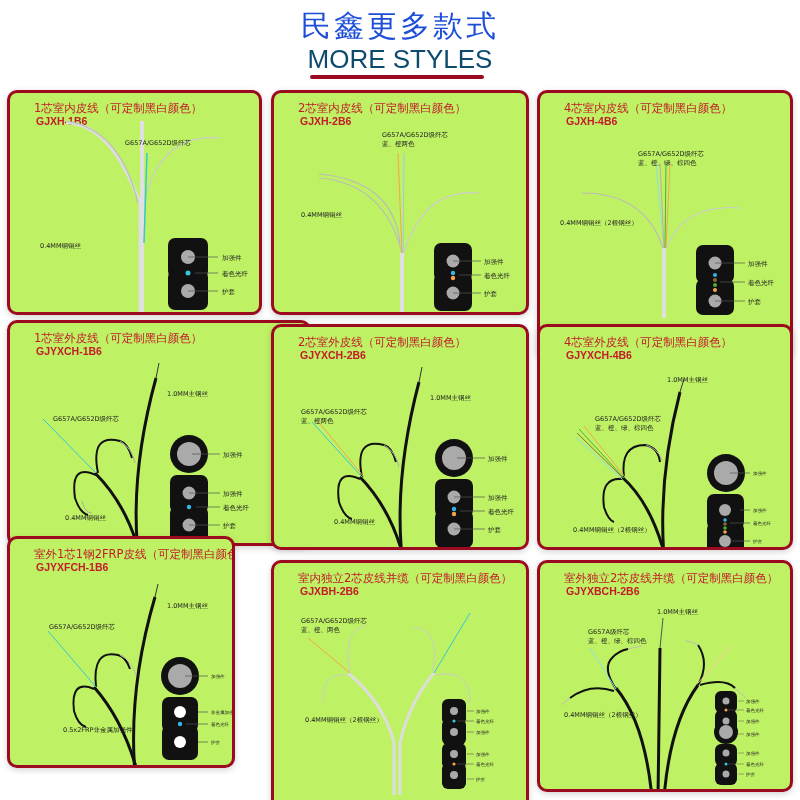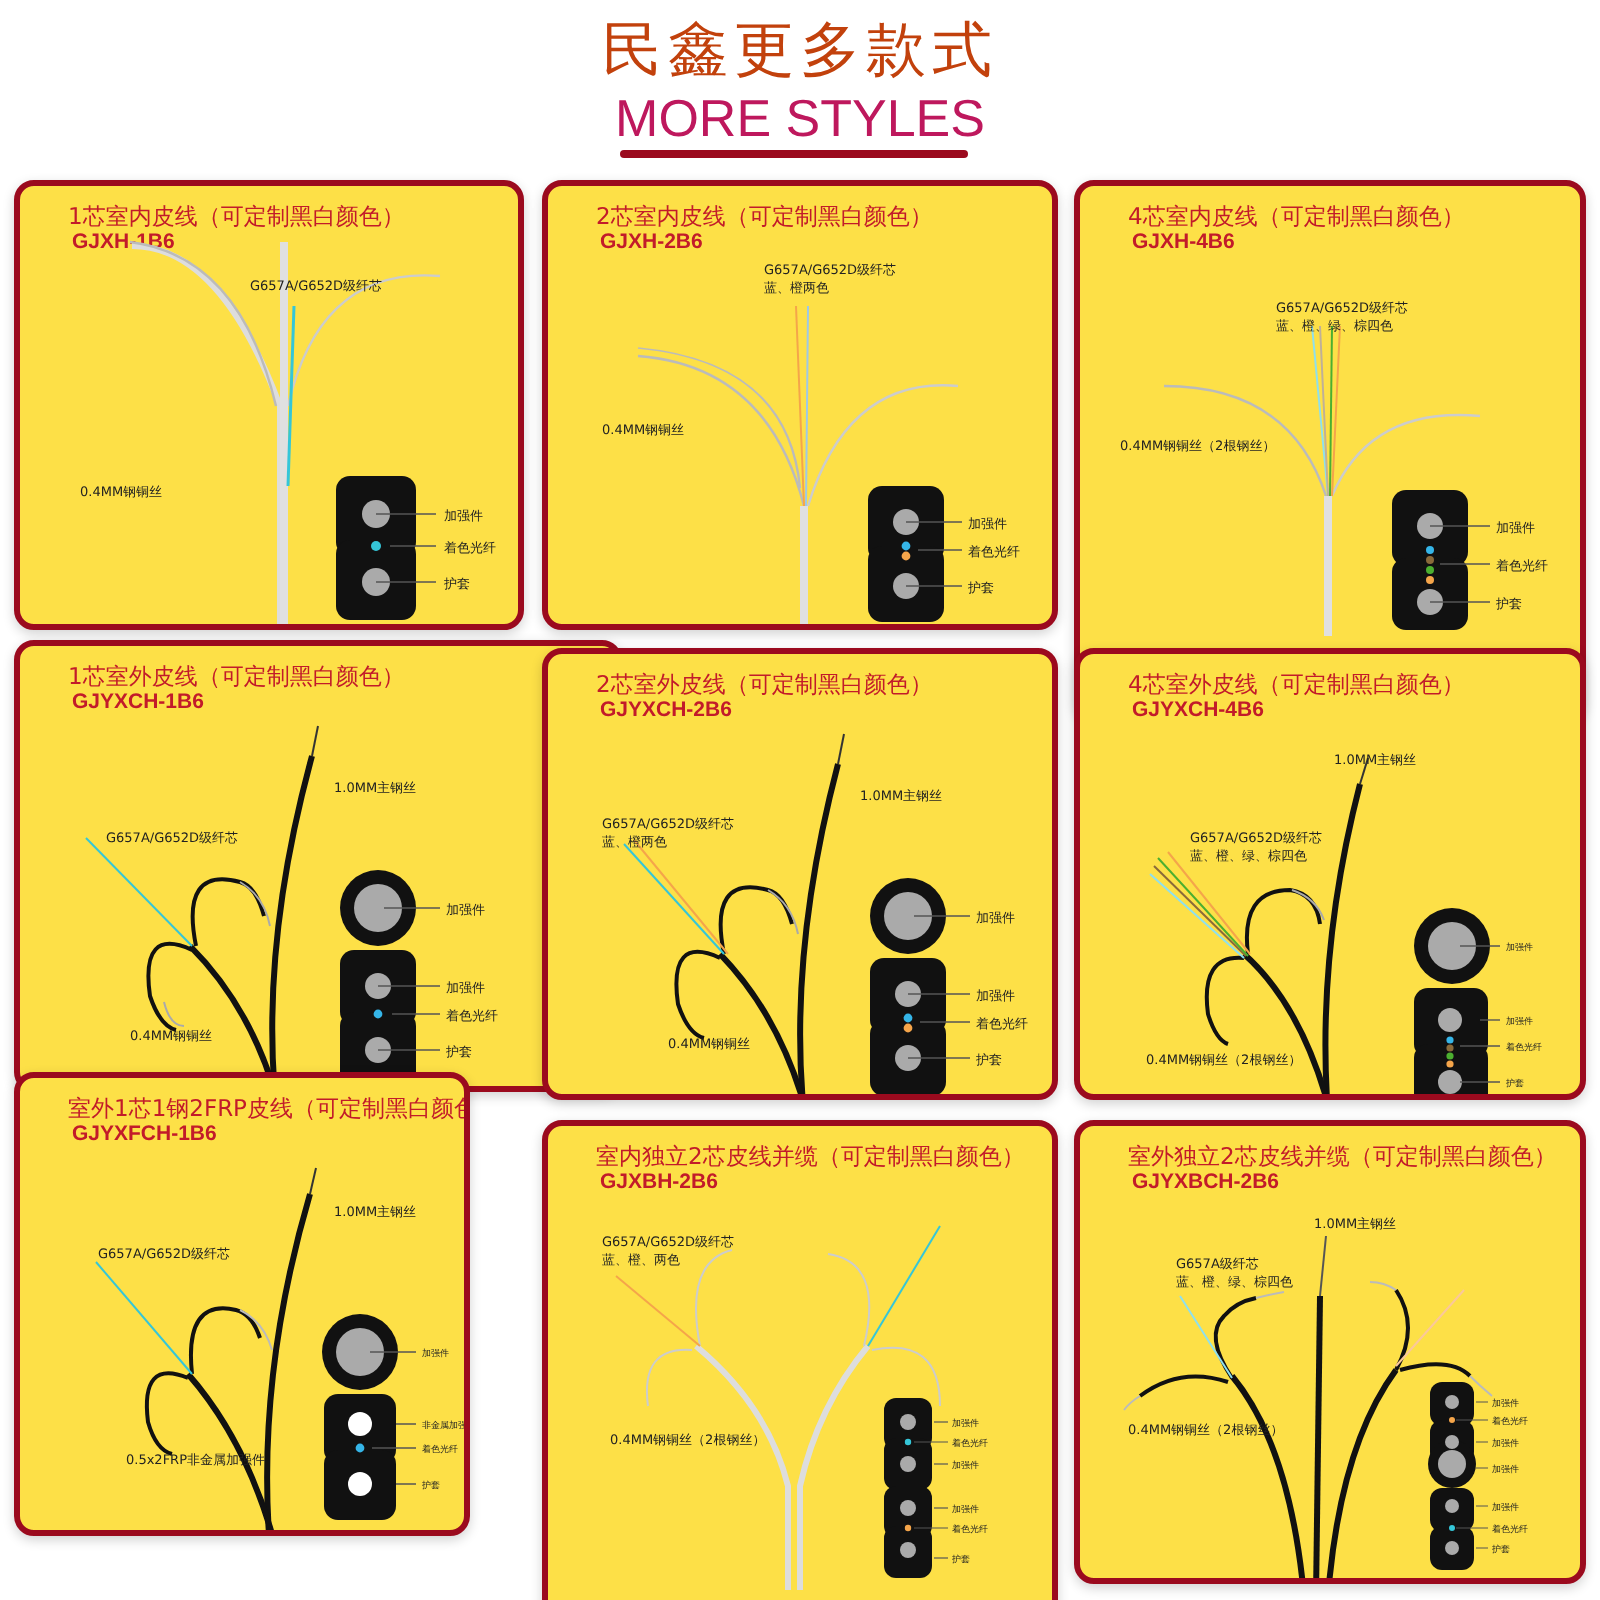--- a/index.html
+++ b/index.html
@@ -1,25 +1,25 @@
 <!DOCTYPE html>
 <html><head>
 <meta charset="utf-8">
 <style>
   * { box-sizing: border-box; margin: 0; padding: 0; }
   html, body { width: 800px; height: 800px; background: #ffffff; overflow: hidden; }
   body { position: relative; font-family: "DejaVu Sans", "Liberation Sans", sans-serif; }
 
   .header { position: absolute; left: 0; top: 0; width: 800px; height: 86px; text-align: center; }
-  .title-cn { position: absolute; left: 0; right: 0; top: 8px; font-size: 30px; color: #c2410c; letter-spacing: 3px; line-height: 36px; }
-  .title-en { position: absolute; left: 0; right: 0; top: 44px; font-family: "Liberation Sans", sans-serif; font-size: 26px; color: #be185d; line-height: 30px; letter-spacing: 0px; }
+  .title-cn { position: absolute; left: 0; right: 0; top: 8px; font-size: 30px; color: #1d4ed8; letter-spacing: 3px; line-height: 36px; }
+  .title-en { position: absolute; left: 0; right: 0; top: 44px; font-family: "Liberation Sans", sans-serif; font-size: 26px; color: #0c4a6e; line-height: 30px; letter-spacing: 0px; }
   .title-underline { position: absolute; left: 310px; top: 75px; width: 174px; height: 4px; border-radius: 2px; background: #9b0a1e; }
 
   .card {
-    position: absolute; background: #fde047;
+    position: absolute; background: #bef264;
     border: 3px solid #9b0a1e; border-radius: 10px;
     box-shadow: 0 2px 6px rgba(0,0,0,0.18);
     overflow: hidden;
   }
   .card-title { position: absolute; left: 24px; top: 8px; font-size: 11.5px; color: #c21b2a; white-space: nowrap; line-height: 14px; }
   .card-model { position: absolute; left: 26px; top: 22px; font-family: "Liberation Sans", sans-serif; font-size: 10.5px; font-weight: bold; color: #c21b2a; line-height: 12px; }
   .card svg { position: absolute; left: 0; top: 0; }
   .lbl { font-family: "DejaVu Sans", sans-serif; font-size: 6.5px; fill: #222; }
   .lbl-sm { font-family: "DejaVu Sans", sans-serif; font-size: 4.5px; fill: #222; }
 </style>

